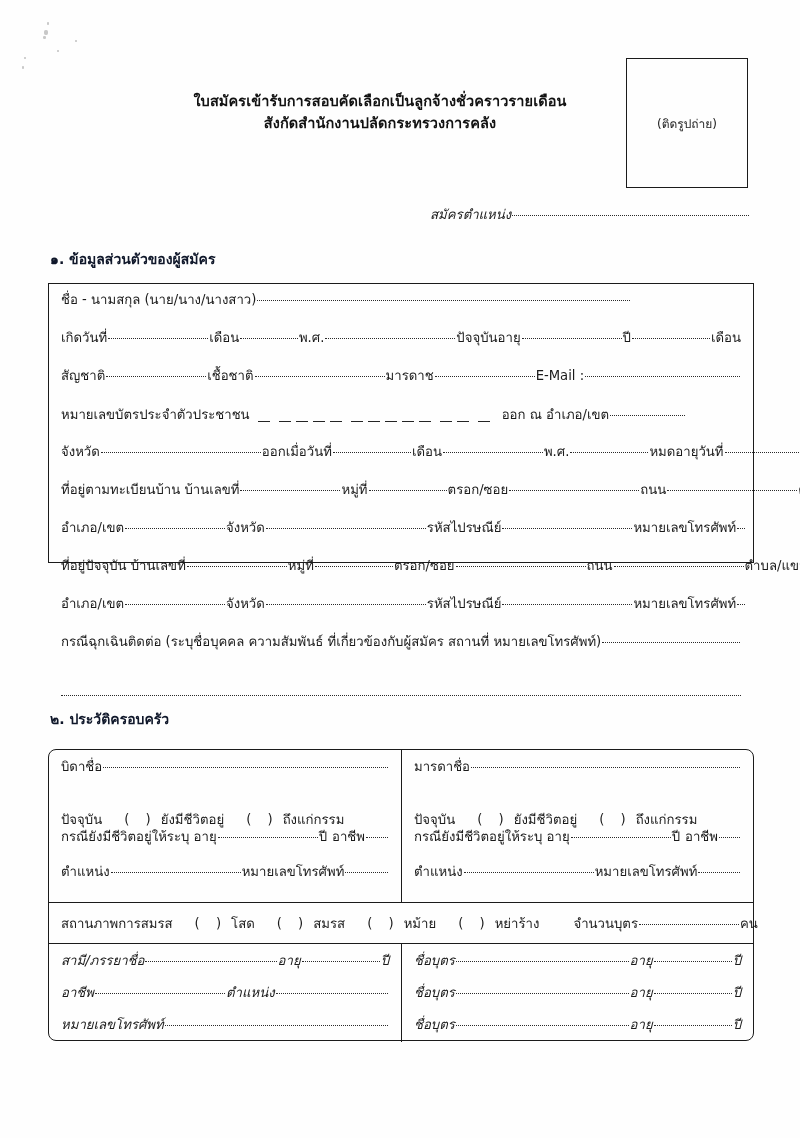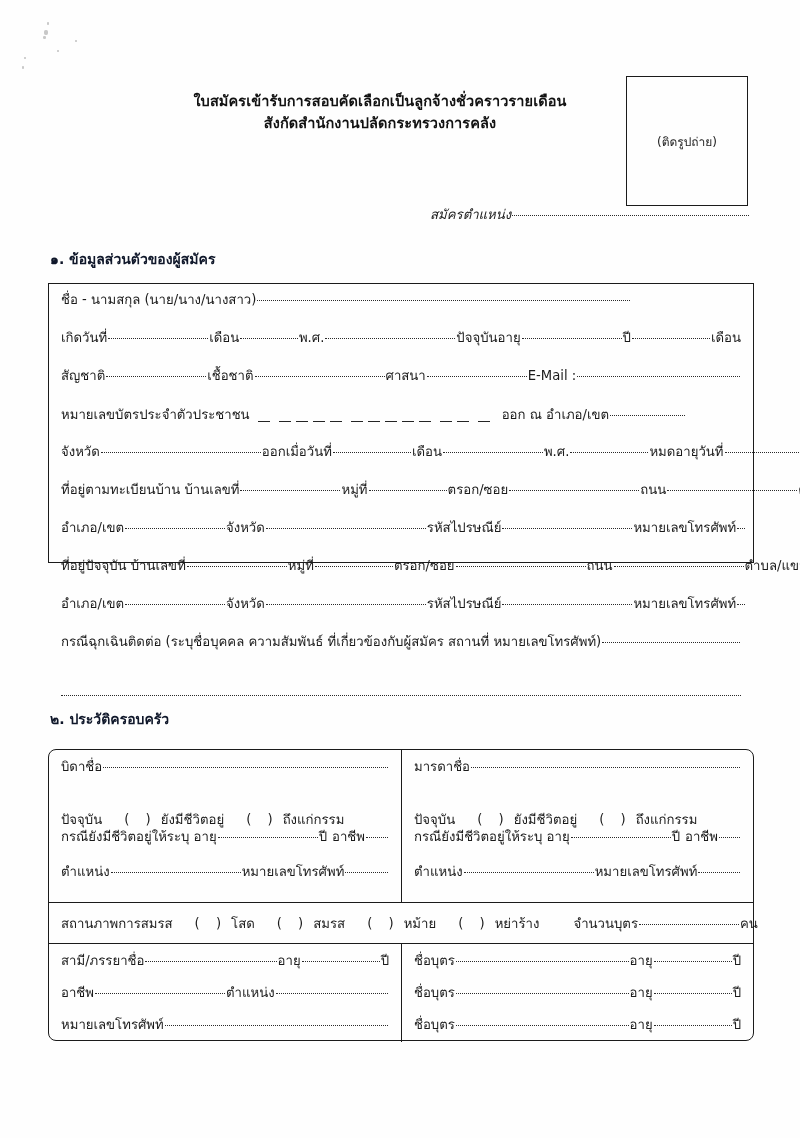--- a/index.html
+++ b/index.html
@@ -48,21 +48,20 @@
   .photo-box {
     position: absolute;
     left: 626px;
     top: 58px;
     width: 120px;
     height: 128px;
     border: 1.6px solid #1b1b1b;
     display: flex;
     align-items: center;
     justify-content: center;
-    margin-top: 18px;
   }
   .photo-box span {
     font-size: 12px;
     color: #222;
   }
 
   .apply-position {
     position: absolute;
     left: 430px;
     top: 208px;
@@ -185,21 +184,21 @@
   .marital-row .tail {
     margin-left: 34px;
     display: inline-flex;
     align-items: baseline;
   }
 
   .fam-bottom {
     display: flex;
     height: 98px;
   }
-  .fam-bottom .fam-col .frow { height: 32px; }
+  .fam-bottom .fam-col .frow { height: 32px; font-style: italic; }
 
   
   .status-line {
     display: flex;
     align-items: flex-end;
     font-size: 13.2px;
     white-space: nowrap;
     height: 35px;
   }
 </style>
@@ -252,21 +251,21 @@
       <span class="lbl">ปี</span>
       <span class="dots w-sm"></span>
       <span class="lbl">เดือน</span>
     </div>
 
     <div class="frow">
       <span class="lbl">สัญชาติ</span>
       <span class="dots w-md"></span>
       <span class="lbl">เชื้อชาติ</span>
       <span class="dots w-lg"></span>
-      <span class="lbl">ศาสนา</span>
+      <span class="lbl">มารดาช</span>
       <span class="dots w-md"></span>
       <span class="lbl">E-Mail :</span>
       <span class="dots"></span>
     </div>
 
     <div class="frow">
       <span class="lbl">หมายเลขบัตรประจำตัวประชาชน</span>
       <span class="id-field">
         <span class="id-group">
             <i class="id-cell"></i>

